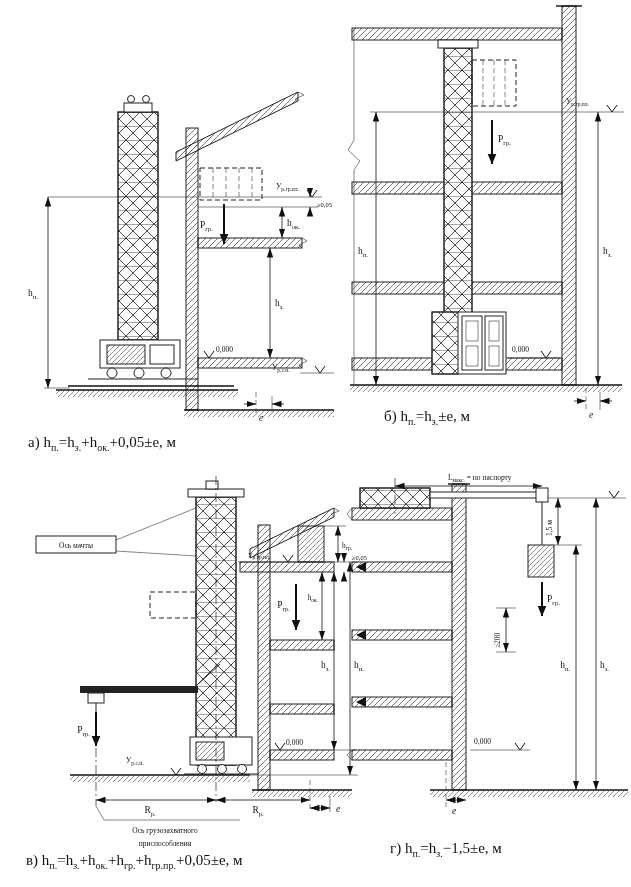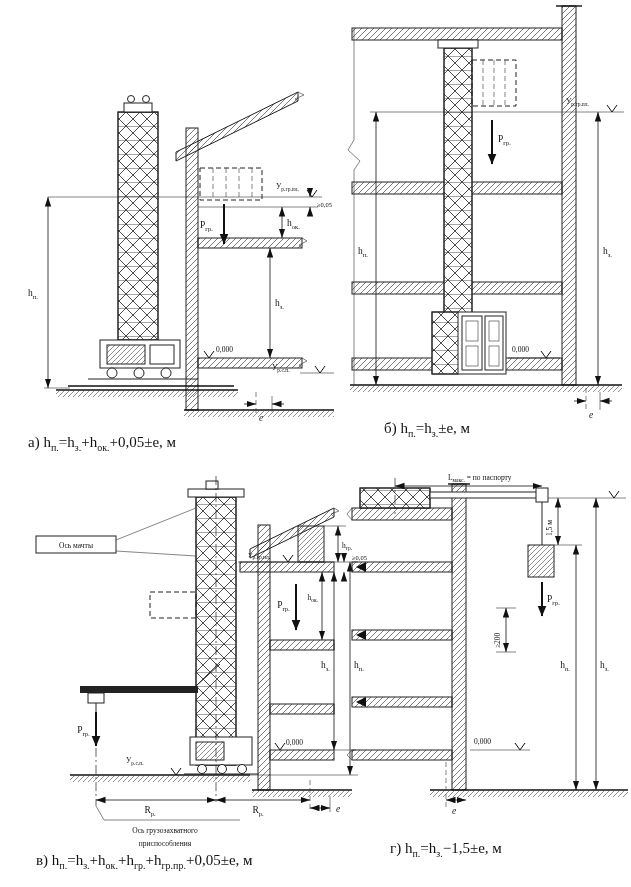--- a/index.html
+++ b/index.html
@@ -312,16 +312,16 @@
       <use href="#lvl" transform="translate(520,750)"></use>
       <text x="474" y="744" class="small">0,000</text>
       <line x1="446" y1="762" x2="446" y2="808" class="thin dash"></line>
       <line x1="446" y1="800" x2="466" y2="800" class="dim" marker-start="url(#arr)" marker-end="url(#arr)"></line>
       <text x="452" y="814" class="it">e</text>
     </g>
   </g>
 </svg>
 
 <div class="caption" style="left:28px;top:434px"><span>а) h</span><sub>п.</sub><span>=h</span><sub>з.</sub><span>+h</span><sub>ок.</sub><span>+0,05±e, м</span></div>
-<div class="caption" style="left:384px;top:420px"><span>б) h</span><sub>п.</sub><span>=h</span><sub>з.</sub><span>±e, м</span></div>
-<div class="caption" style="left:36px;top:852px"><span>в) h</span><sub>п.</sub><span>=h</span><sub>з.</sub><span>+h</span><sub>ок.</sub><span>+h</span><sub>гр.</sub><span>+h</span><sub>гр.пр.</sub><span>+0,05±e, м</span></div>
+<div class="caption" style="left:384px;top:408px"><span>б) h</span><sub>п.</sub><span>=h</span><sub>з.</sub><span>±e, м</span></div>
+<div class="caption" style="left:26px;top:852px"><span>в) h</span><sub>п.</sub><span>=h</span><sub>з.</sub><span>+h</span><sub>ок.</sub><span>+h</span><sub>гр.</sub><span>+h</span><sub>гр.пр.</sub><span>+0,05±e, м</span></div>
 <div class="caption" style="left:390px;top:840px"><span>г) h</span><sub>п.</sub><span>=h</span><sub>з.</sub><span>−1,5±e, м</span></div>
 </div>
 
 </body></html>

